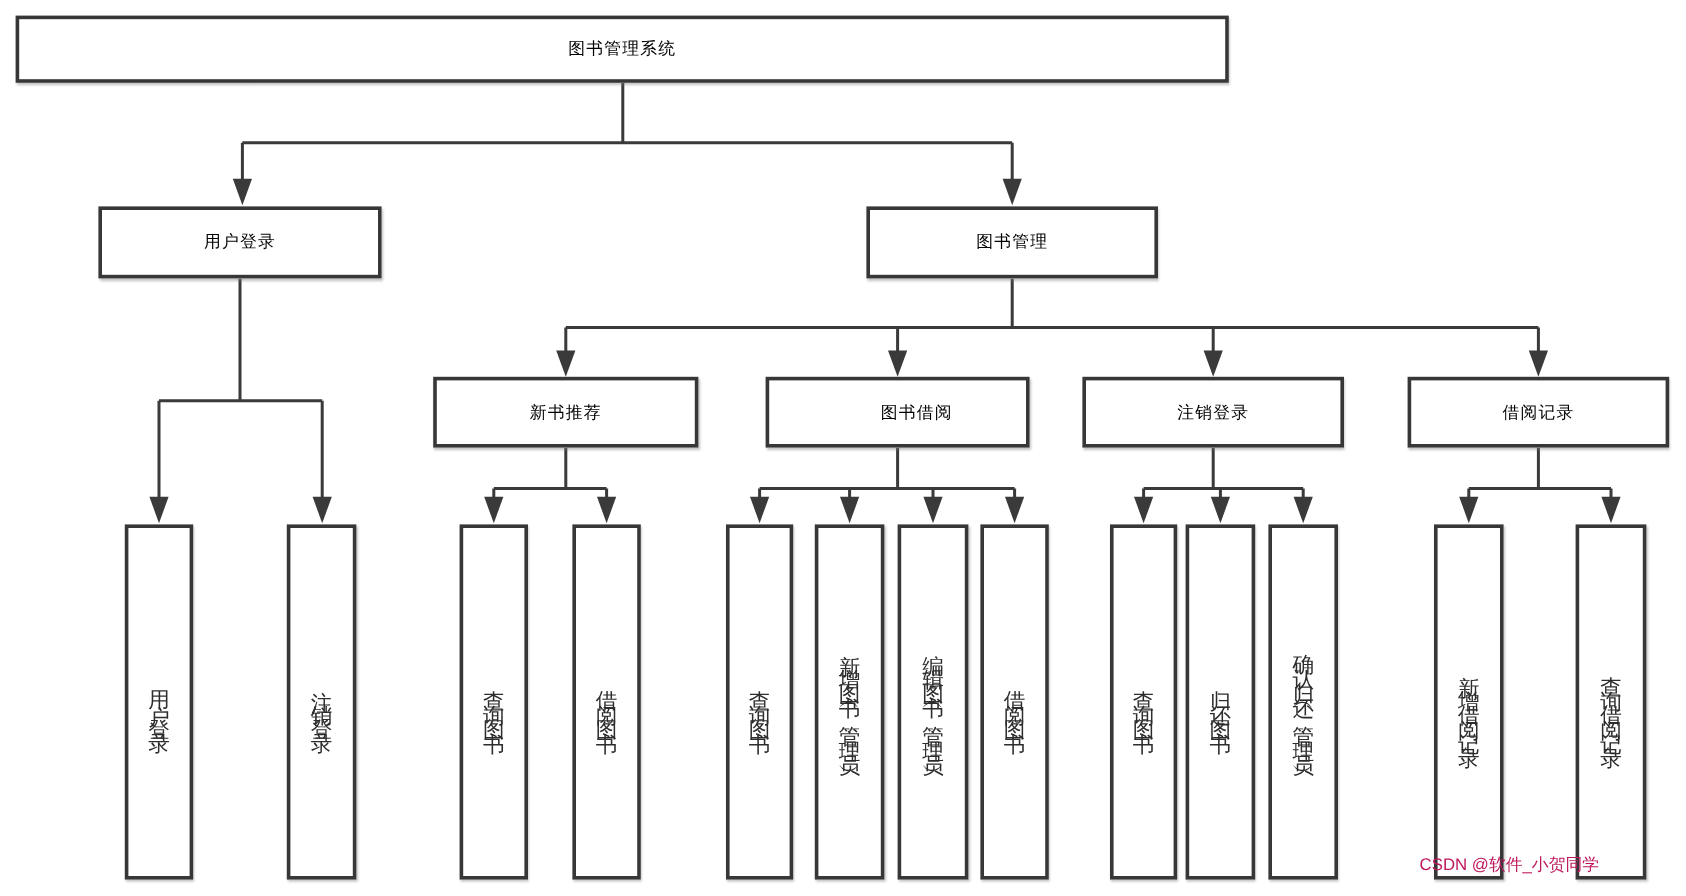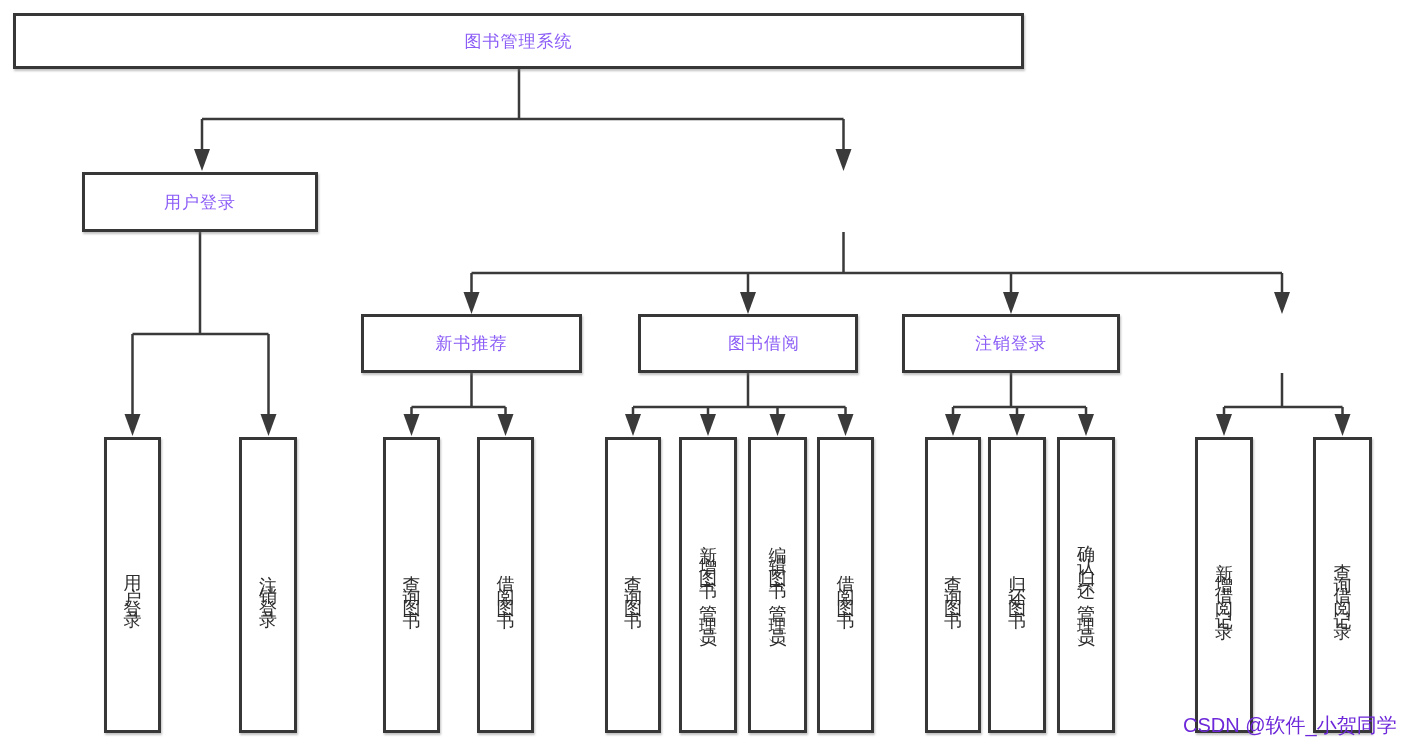--- a/index.html
+++ b/index.html
@@ -17,41 +17,41 @@
     box-sizing: border-box;
     background: #ffffff;
     border: 3px solid #373737;
     box-shadow: 1px 2px 2px rgba(120,120,120,0.45);
     display: flex;
     align-items: center;
     justify-content: center;
     z-index: 2;
   }
   .node .hlabel {
-    font-size: 17px;
-    color: #8b5cf6;
+    font-size: 14px;
+    color: #000000;
     letter-spacing: 1px;
     white-space: nowrap;
   }
   .vbox .vlabel {
     writing-mode: vertical-rl;
     text-orientation: mixed;
     font-size: 18px;
     line-height: 1;
     letter-spacing: 12px;
     color: #2d2d2d;
     white-space: nowrap;
   }
   #watermark {
     position: absolute;
     left: 1183px;
     top: 712px;
     z-index: 6;
-    font-size: 20px;
-    color: #6d28d9;
+    font-size: 14px;
+    color: #be185d;
     white-space: nowrap;
   }
 </style>
 </head>
 <body>
 
 <div id="stage">
 
   <svg id="wires" width="1405" height="747" viewBox="0 0 1405 747">
 
@@ -88,29 +88,35 @@
     </g>
   </svg>
 
   <div class="node" style="left:13px; top:13px; width:1011px; height:56px;">
     <span class="hlabel">图书管理系统</span>
   </div>
 
   <div class="node" style="left:82px; top:172px; width:236px; height:60px;">
     <span class="hlabel">用户登录</span>
   </div>
+  <div class="node" style="left:722px; top:172px; width:243px; height:60px;">
+    <span class="hlabel">图书管理</span>
+  </div>
 
   <div class="node" style="left:361px; top:314px; width:221px; height:59px;">
     <span class="hlabel">新书推荐</span>
   </div>
   <div class="node" style="left:638px; top:314px; width:220px; height:59px;padding-left:32px;">
     <span class="hlabel">图书借阅</span>
   </div>
   <div class="node" style="left:902px; top:314px; width:218px; height:59px;">
     <span class="hlabel">注销登录</span>
+  </div>
+  <div class="node" style="left:1173px; top:314px; width:218px; height:59px;">
+    <span class="hlabel">借阅记录</span>
   </div>
 
   <div class="node vbox" style="left:104px; top:437px; width:57px; height:296px;">
     <span class="vlabel">用户登录</span>
   </div>
   <div class="node vbox" style="left:239px; top:437px; width:58px; height:296px;">
     <span class="vlabel">注销登录</span>
   </div>
 
   <div class="node vbox" style="left:383px; top:437px; width:57px; height:296px;">

